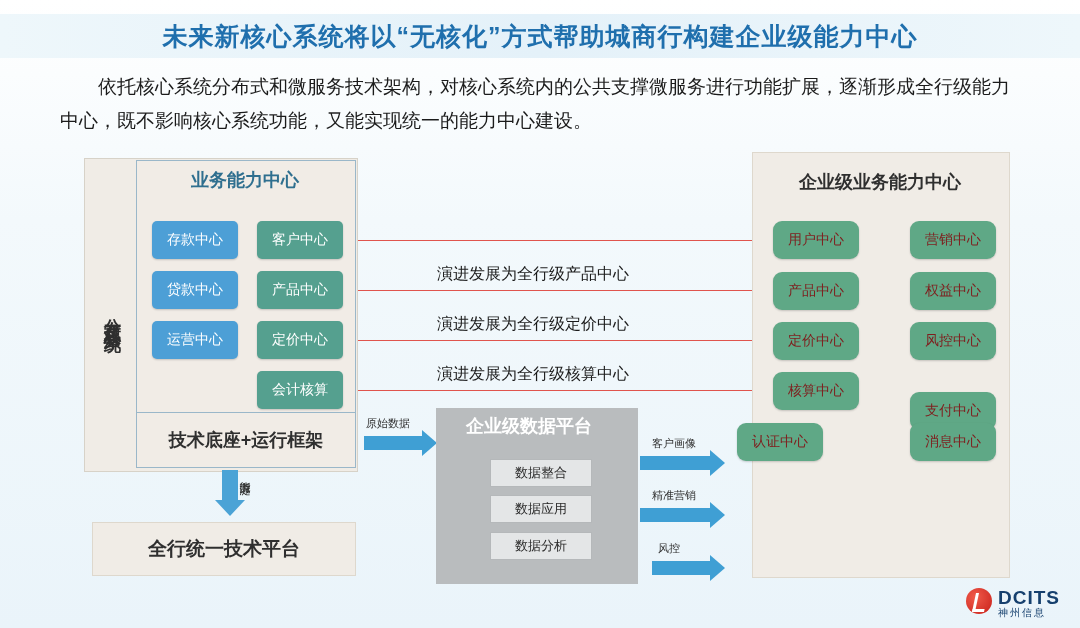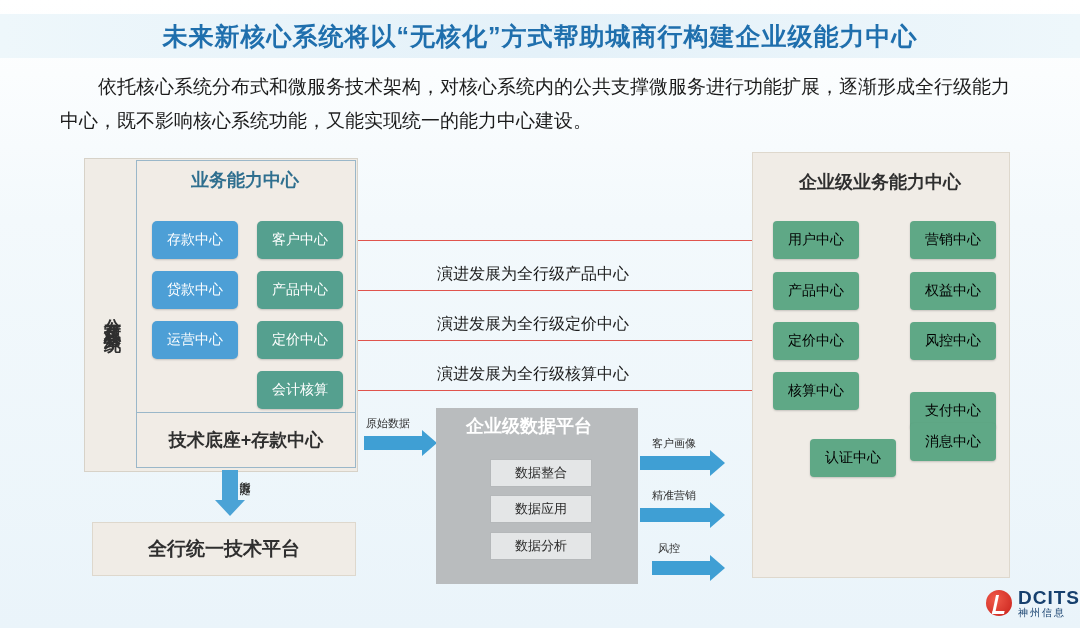--- a/index.html
+++ b/index.html
@@ -67,23 +67,23 @@
   
   .ent-frame {
     position: absolute; left: 752px; top: 152px; width: 256px; height: 424px;
     background: #f0ece6; border: 1px solid #ded8cd;
   }
   .ent-title {
     position: absolute; left: 752px; top: 170px; width: 256px;
     text-align: center; font-size: 18px; font-weight: bold; color: #2f2f2f;
   }
   .ent-pill {
-    position: absolute; width: 86px; height: 38px; border-radius: 4px;
-    display: flex; align-items: center; justify-content: center;
-    font-size: 14px; color: #000000; background: #5fa886;
+    position: absolute; width: 86px; height: 38px; border-radius: 9px;
+    display: flex; align-items: center; justify-content: center;
+    font-size: 14px; color: #7f1d1d; background: #5fa886;
     box-shadow: 0 1px 2px rgba(0,0,0,.18);
   }
 
   
   .evo-line {
     position: absolute; height: 0; border-top: 1px solid #e0544d;
   }
   .evo-head {
     position: absolute; width: 0; height: 0;
     border-top: 4px solid transparent; border-bottom: 4px solid transparent;
@@ -137,21 +137,21 @@
   }
   .unified-platform {
     position: absolute; left: 92px; top: 522px; width: 262px; height: 52px;
     background: #f0ece6; border: 1px solid #ded8cd;
     display: flex; align-items: center; justify-content: center;
     font-size: 19px; font-weight: bold; color: #2f2f2f;
   }
 
   
   .logo {
-    position: absolute; right: 0; bottom: 10px; display: flex; align-items: center;
+    position: absolute; right: 20px; bottom: 10px; display: flex; 
   }
   .logo .mark {
     width: 26px; height: 26px; border-radius: 50%;
     background: radial-gradient(circle at 35% 35%, #f05a4a, #c8201a);
     margin-right: 6px; position: relative;
   }
   .logo .mark:after {
     content: ""; position: absolute; left: 8px; top: 5px; width: 9px; height: 16px;
     border-left: 3px solid #fff; border-bottom: 3px solid #fff;
     transform: skewX(-12deg);
@@ -193,21 +193,21 @@
     <span>运营中心</span>
   </div>
   <div class="pill teal" style="left:257px; top:321px;">
     <span>定价中心</span>
   </div>
   <div class="pill teal" style="left:257px; top:371px;">
     <span>会计核算</span>
   </div>
 
   <div class="tech-base">
-    <span>技术底座+存款中心</span>
+    <span>技术底座+运行框架</span>
   </div>
 
   <div class="arrow-down" style="left:215px; top:470px;">
     <div class="shaft" style="height:30px;"></div>
     <div class="head"></div>
     <div class="vlabel">能力沉淀</div>
   </div>
 
   <div class="unified-platform">
     <span>全行统一技术平台</span>
@@ -248,21 +248,21 @@
   </div>
   <div class="ent-pill" style="left:910px; top:322px;">
     <span>风控中心</span>
   </div>
   <div class="ent-pill" style="left:773px; top:372px;">
     <span>核算中心</span>
   </div>
   <div class="ent-pill" style="left:910px; top:372px;margin-top:20px;">
     <span>支付中心</span>
   </div>
-  <div class="ent-pill" style="left:810px; top:423px;margin-top:16px;">
+  <div class="ent-pill" style="left:737px; top:423px;">
     <span>认证中心</span>
   </div>
   <div class="ent-pill" style="left:910px; top:423px;">
     <span>消息中心</span>
   </div>
 
   <div class="arrow-label-above" style="left:366px; top:416px;">原始数据</div>
   <div class="arrow-right" style="left:364px; top:430px;">
     <div class="shaft" style="width:58px;"></div>
     <div class="head"></div>

